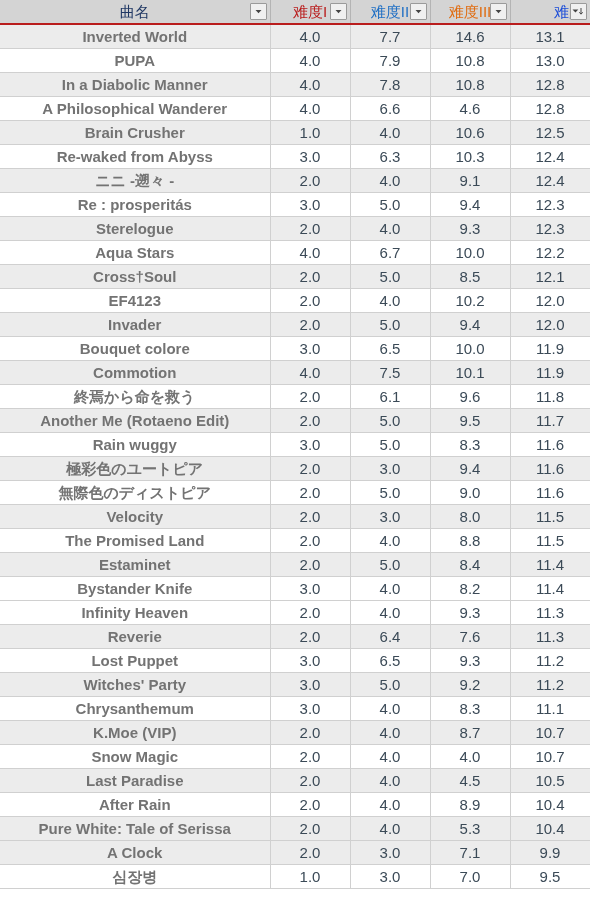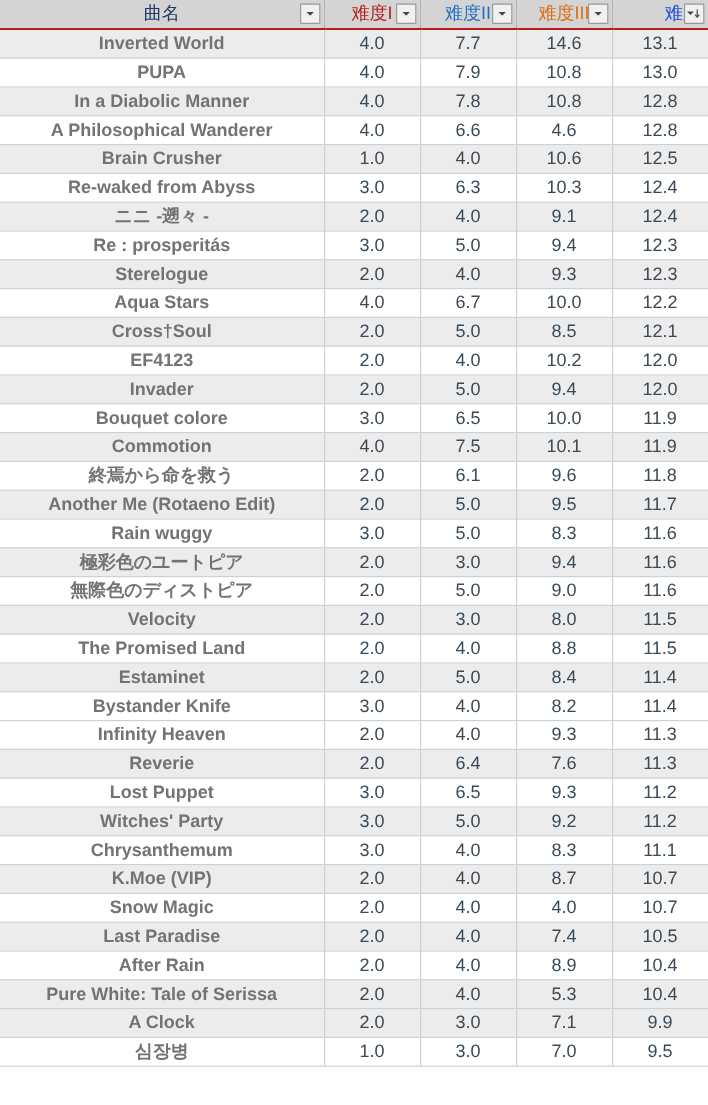--- a/index.html
+++ b/index.html
@@ -408,21 +408,21 @@
         <td class="cell-title">Snow Magic</td>
         <td class="cell-num">2.0</td>
         <td class="cell-num">4.0</td>
         <td class="cell-num">4.0</td>
         <td class="cell-num">10.7</td>
       </tr>
       <tr class="data-row band-odd">
         <td class="cell-title">Last Paradise</td>
         <td class="cell-num">2.0</td>
         <td class="cell-num">4.0</td>
-        <td class="cell-num">7.4</td>
+        <td class="cell-num">4.5</td>
         <td class="cell-num">10.5</td>
       </tr>
       <tr class="data-row band-even">
         <td class="cell-title">After Rain</td>
         <td class="cell-num">2.0</td>
         <td class="cell-num">4.0</td>
         <td class="cell-num">8.9</td>
         <td class="cell-num">10.4</td>
       </tr>
       <tr class="data-row band-odd">

